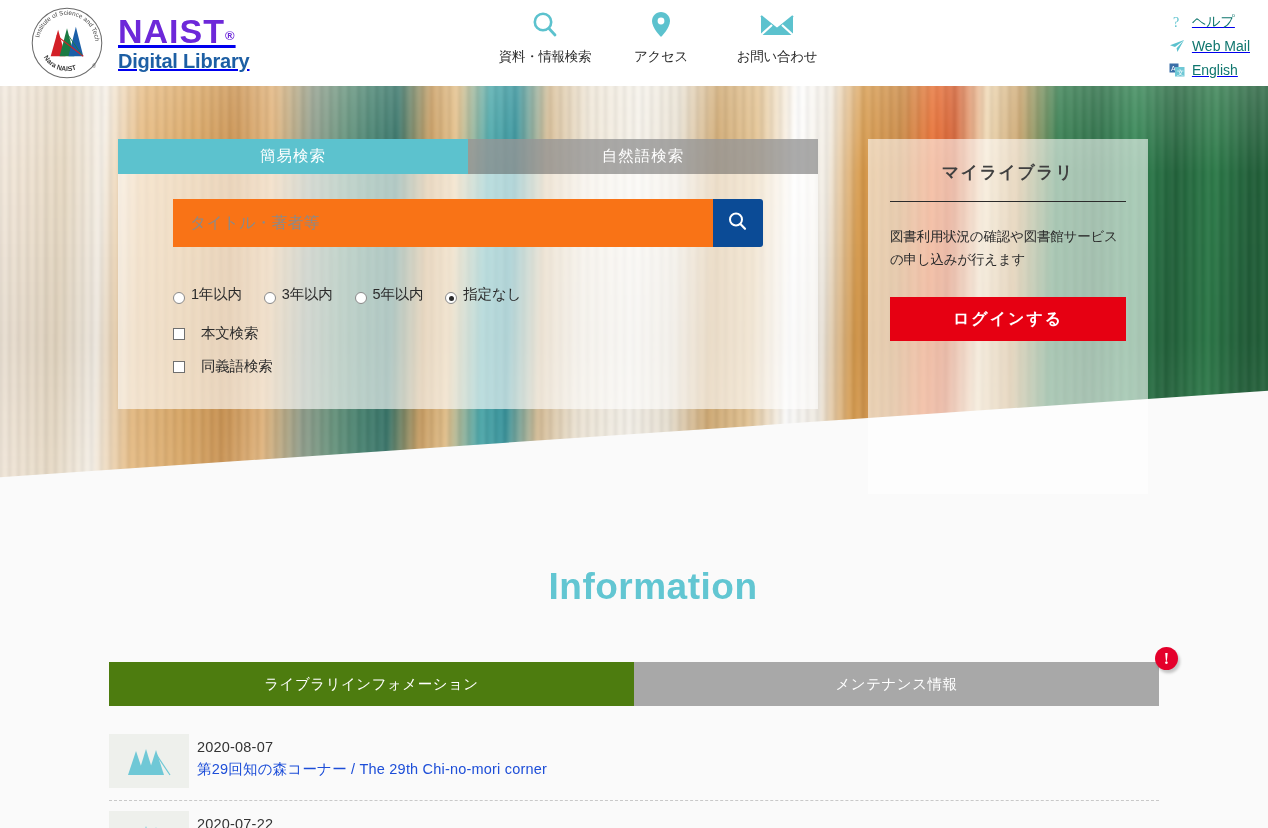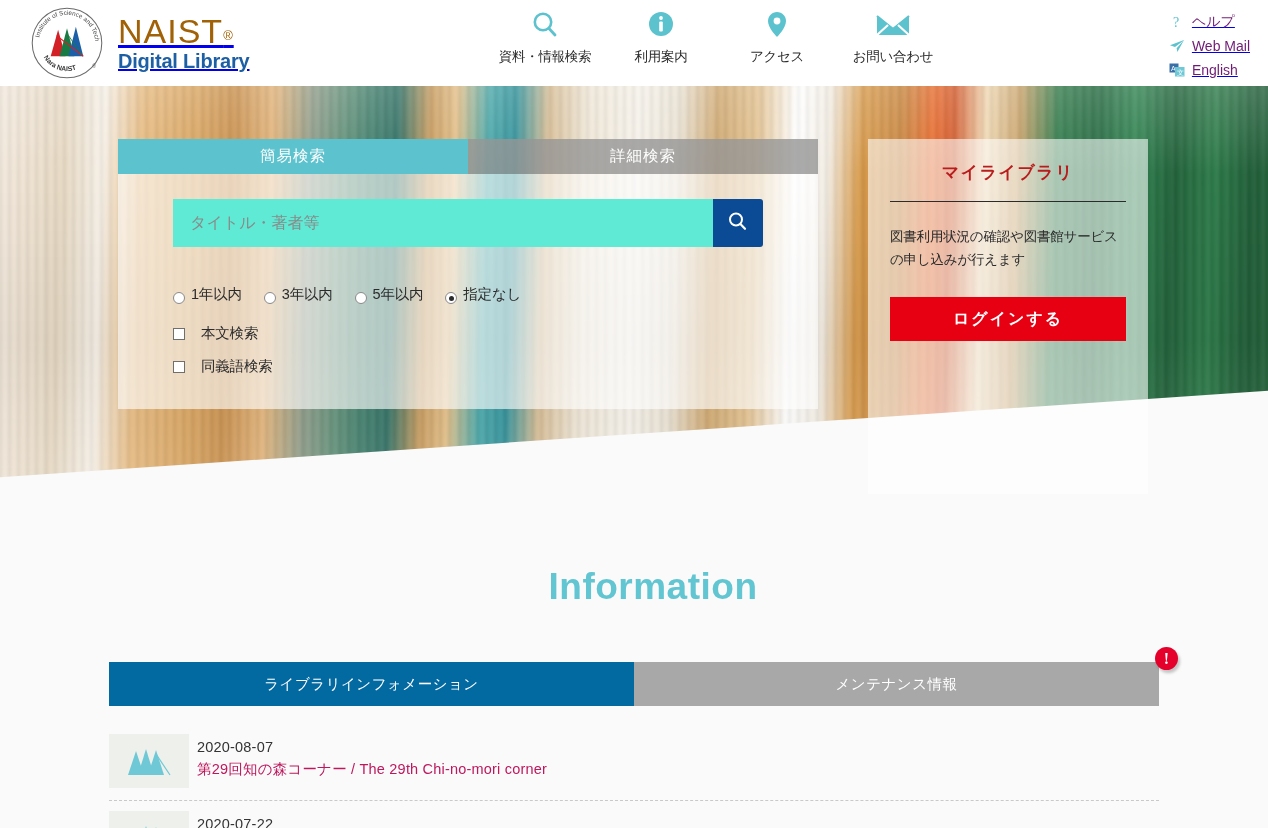--- a/index.html
+++ b/index.html
@@ -23,21 +23,21 @@
   }
   .brand {
     display: flex; align-items: center;
     margin-left: 30px;
     gap: 14px;
   }
   .seal { width: 74px; height: 74px; flex: none; }
   .wordmark { display: flex; flex-direction: column; justify-content: center; }
   .wordmark-main {
     font-size: 34px; letter-spacing: 1px;
-    font-weight: 400; color: #a16207;
+    font-weight: 700; color: #6d28d9;
     line-height: 1.02;
     font-family: "Liberation Sans", "DejaVu Sans", sans-serif;
   }
   .wordmark-main .reg { font-size: 13px; vertical-align: 3px; }
   .wordmark-sub {
     font-size: 20px; font-weight: bold;
     color: #1d5fa4; line-height: 1.1; margin-top: 1px;
     letter-spacing: -0.2px;
   }
 
@@ -62,21 +62,21 @@
     position: absolute;
     right: 18px; top: 12px;
     display: flex; flex-direction: column;
     gap: 4px;
   }
   .utilrow {
     display: flex; align-items: center; gap: 7px;
     cursor: pointer; height: 20px;
   }
   .utilrow .uico { width: 16px; display: flex; justify-content: center; }
-  .utilrow .ulbl { font-size: 14px; color: #701a75; white-space: nowrap; }
+  .utilrow .ulbl { font-size: 14px; color: #0f766e; white-space: nowrap; }
 
   
   .hero {
     position: relative;
     height: 408px;
     overflow: hidden;
   }
   .hero-photo {
     position: absolute; inset: 0;
     background:
@@ -144,21 +144,21 @@
   .tab.active { background: #5cc2ce; border-right: none; }
 
   .search-body {
     background: rgba(255,255,255,.62);
     padding: 25px 55px 33px 55px;
     min-height: 230px;
   }
   .search-row { display: flex; height: 48px; }
   .search-input {
     flex: 1;
-    background: #5eead4;
+    background: #f97316;
     border: none; outline: none;
     padding: 0 17px;
     font-size: 16px; color: #333;
     font-family: "Liberation Sans", "DejaVu Sans", sans-serif;
   }
   .search-input::placeholder { color: #8a8a8a; }
   .search-btn {
     width: 50px; border: none; cursor: pointer;
     background: #0b4b96;
     display: flex; align-items: center; justify-content: center;
@@ -184,21 +184,21 @@
   .mylib {
     position: absolute;
     left: 868px; top: 53px;
     width: 280px; height: 365px;
     background: rgba(255,255,255,.58);
     z-index: 6;
     padding: 22px 22px 0 22px;
   }
   .mylib-title {
     text-align: center; font-size: 17px; font-weight: bold;
-    color: #b91c1c; letter-spacing: 1.5px;
+    color: #404040; letter-spacing: 1.5px;
     padding-bottom: 17px;
     border-bottom: 1px solid #2b2b2b;
   }
   .mylib-desc {
     margin-top: 23px;
     font-size: 13.5px; line-height: 1.72; color: #2b2b2b;
     letter-spacing: -0.2px;
   }
   .login-btn {
     margin-top: 26px;
@@ -222,21 +222,21 @@
     display: flex;
     width: 1050px; margin: 54px auto 0 auto;
     height: 44px; position: relative;
   }
   .itab {
     flex: 1;
     display: flex; align-items: center; justify-content: center;
     font-size: 14.5px; color: #fff; cursor: pointer;
     background: #a8a8a8; letter-spacing: .5px;
   }
-  .itab.active { background: #0369a1; }
+  .itab.active { background: #4d7c0f; }
   .alert-badge {
     position: absolute; right: -19px; top: -15px;
     width: 23px; height: 23px; border-radius: 50%;
     background: #e4002b;
     display: flex; align-items: center; justify-content: center;
     color: #fff; font-size: 16px; font-weight: bold;
     font-family: "Liberation Serif", serif;
     box-shadow: 2px 3px 3px rgba(0,0,0,.22);
     cursor: pointer;
   }
@@ -248,21 +248,21 @@
     border-bottom: 1px dashed #c9c9c9;
     cursor: pointer;
   }
   .news-thumb {
     width: 80px; height: 54px; flex: none;
     background: #eef0ec;
     display: flex; align-items: center; justify-content: center;
   }
   .news-text { padding-top: 5px; }
   .news-date { font-size: 14.5px; color: #333; letter-spacing: .2px; }
-  .news-head { font-size: 14.5px; color: #be185d; margin-top: 5px; letter-spacing: .2px; }
+  .news-head { font-size: 14.5px; color: #1d4ed8; margin-top: 5px; letter-spacing: .2px; }
 </style>
 </head>
 <body>
 
 <div class="header">
 
   <a class="brand" href="#">
     <svg class="seal" viewBox="0 0 100 100">
       <circle cx="50" cy="50" r="47" fill="none" stroke="#6b6b6b" stroke-width="1.4"></circle>
       <g>
@@ -294,30 +294,20 @@
       <span class="ico">
         <svg width="32" height="32" viewBox="0 0 32 32">
           <circle cx="14" cy="13" r="8.2" fill="none" stroke="#5cc2ce" stroke-width="2.6"></circle>
           <line x1="20" y1="19.5" x2="26" y2="26" stroke="#5cc2ce" stroke-width="2.8" stroke-linecap="round"></line>
         </svg>
       </span>
       <span class="lbl">資料・情報検索</span>
     </a>
 
 
-    <a class="navitem" href="#">
-      <span class="ico">
-        <svg width="32" height="32" viewBox="0 0 32 32">
-          <circle cx="16" cy="15" r="12" fill="#5cc2ce"></circle>
-          <circle cx="16" cy="9" r="1.9" fill="#fff"></circle>
-          <rect x="14.2" y="12.5" width="3.6" height="10" rx="1" fill="#fff"></rect>
-        </svg>
-      </span>
-      <span class="lbl">利用案内</span>
-    </a>
 
     <a class="navitem" href="#">
       <span class="ico">
         <svg width="32" height="32" viewBox="0 0 32 32">
           <path d="M16 3 C11 3 7 7 7 12 c0 7 9 16 9 16 s9-9 9-16 c0-5-4-9-9-9z" fill="#5cc2ce"></path>
           <circle cx="16" cy="12" r="3.4" fill="#fff"></circle>
         </svg>
       </span>
       <span class="lbl">アクセス</span>
     </a>
@@ -365,21 +355,21 @@
     </a>
   </div>
 </div>
 
 <div class="hero">
   <div class="hero-photo"></div>
 
   <div class="search-card">
     <div class="tabs">
       <div class="tab active">簡易検索</div>
-      <div class="tab">詳細検索</div>
+      <div class="tab">自然語検索</div>
     </div>
 
     <div class="search-body">
       <div class="search-row">
         <input class="search-input" type="text" placeholder="タイトル・著者等" style="">
         <button class="search-btn">
           <span>
             <svg width="24" height="24" viewBox="0 0 24 24">
               <circle cx="10" cy="9.5" r="6" fill="none" stroke="#fff" stroke-width="2"></circle>
               <line x1="14.4" y1="14" x2="19" y2="18.8" stroke="#fff" stroke-width="2.2" stroke-linecap="round"></line>

